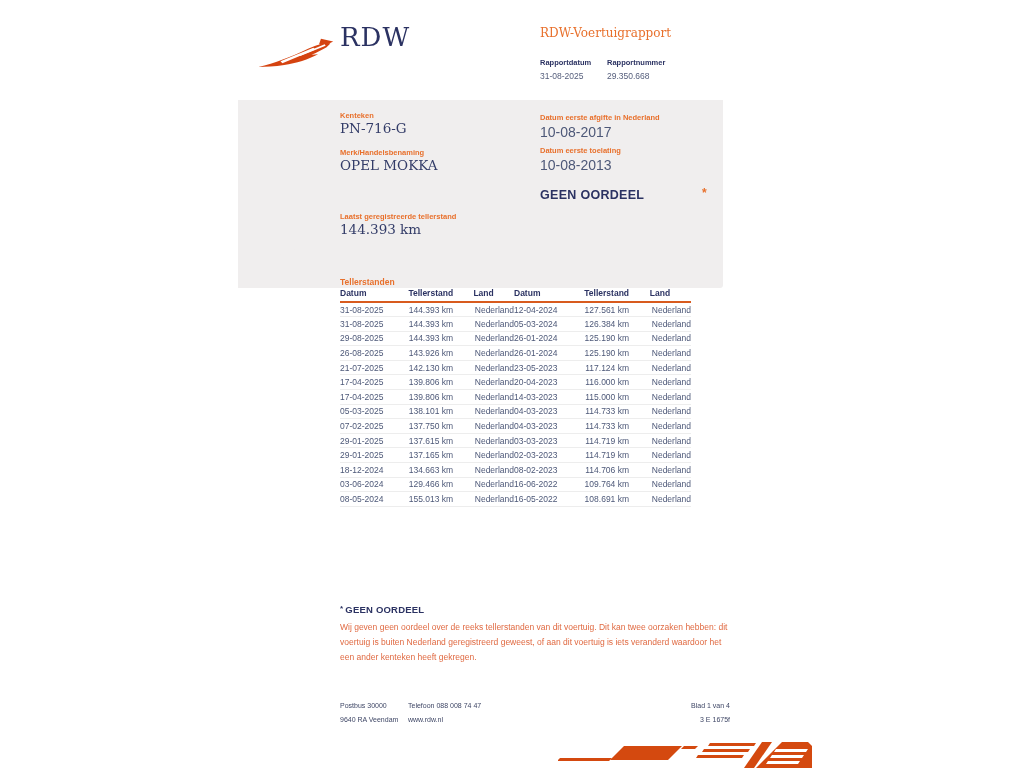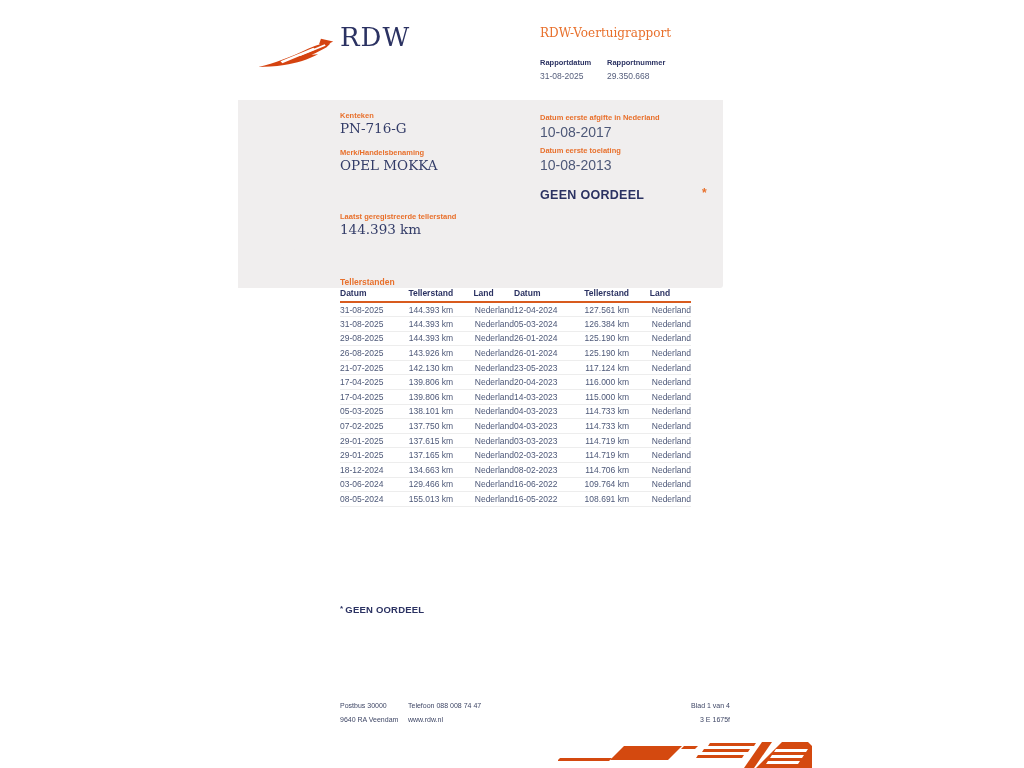--- a/index.html
+++ b/index.html
@@ -279,20 +279,21 @@
             <td>Nederland</td>
           </tr>
         </tbody>
     </table>
   </div>
 
   <div class="footnote">
     <div class="footnote-title">
       <span class="marker">*</span><span>GEEN OORDEEL</span>
     </div>
+    <div class="footnote-text">Wij geven geen oordeel over de reeks tellerstanden van dit voertuig. Dit kan twee oorzaken hebben: dit voertuig is buiten Nederland geregistreerd geweest, of aan dit voertuig is iets veranderd waardoor het een ander kenteken heeft gekregen.</div>
   </div>
 
   <div class="footer">
     <div class="footer-row">
       <div class="footer-col1">Postbus 30000</div>
       <div class="footer-col2">Telefoon 088 008 74 47</div>
       <div class="footer-right">Blad 1 van 4</div>
     </div>
     <div class="footer-row">
       <div class="footer-col1">9640 RA Veendam</div>

